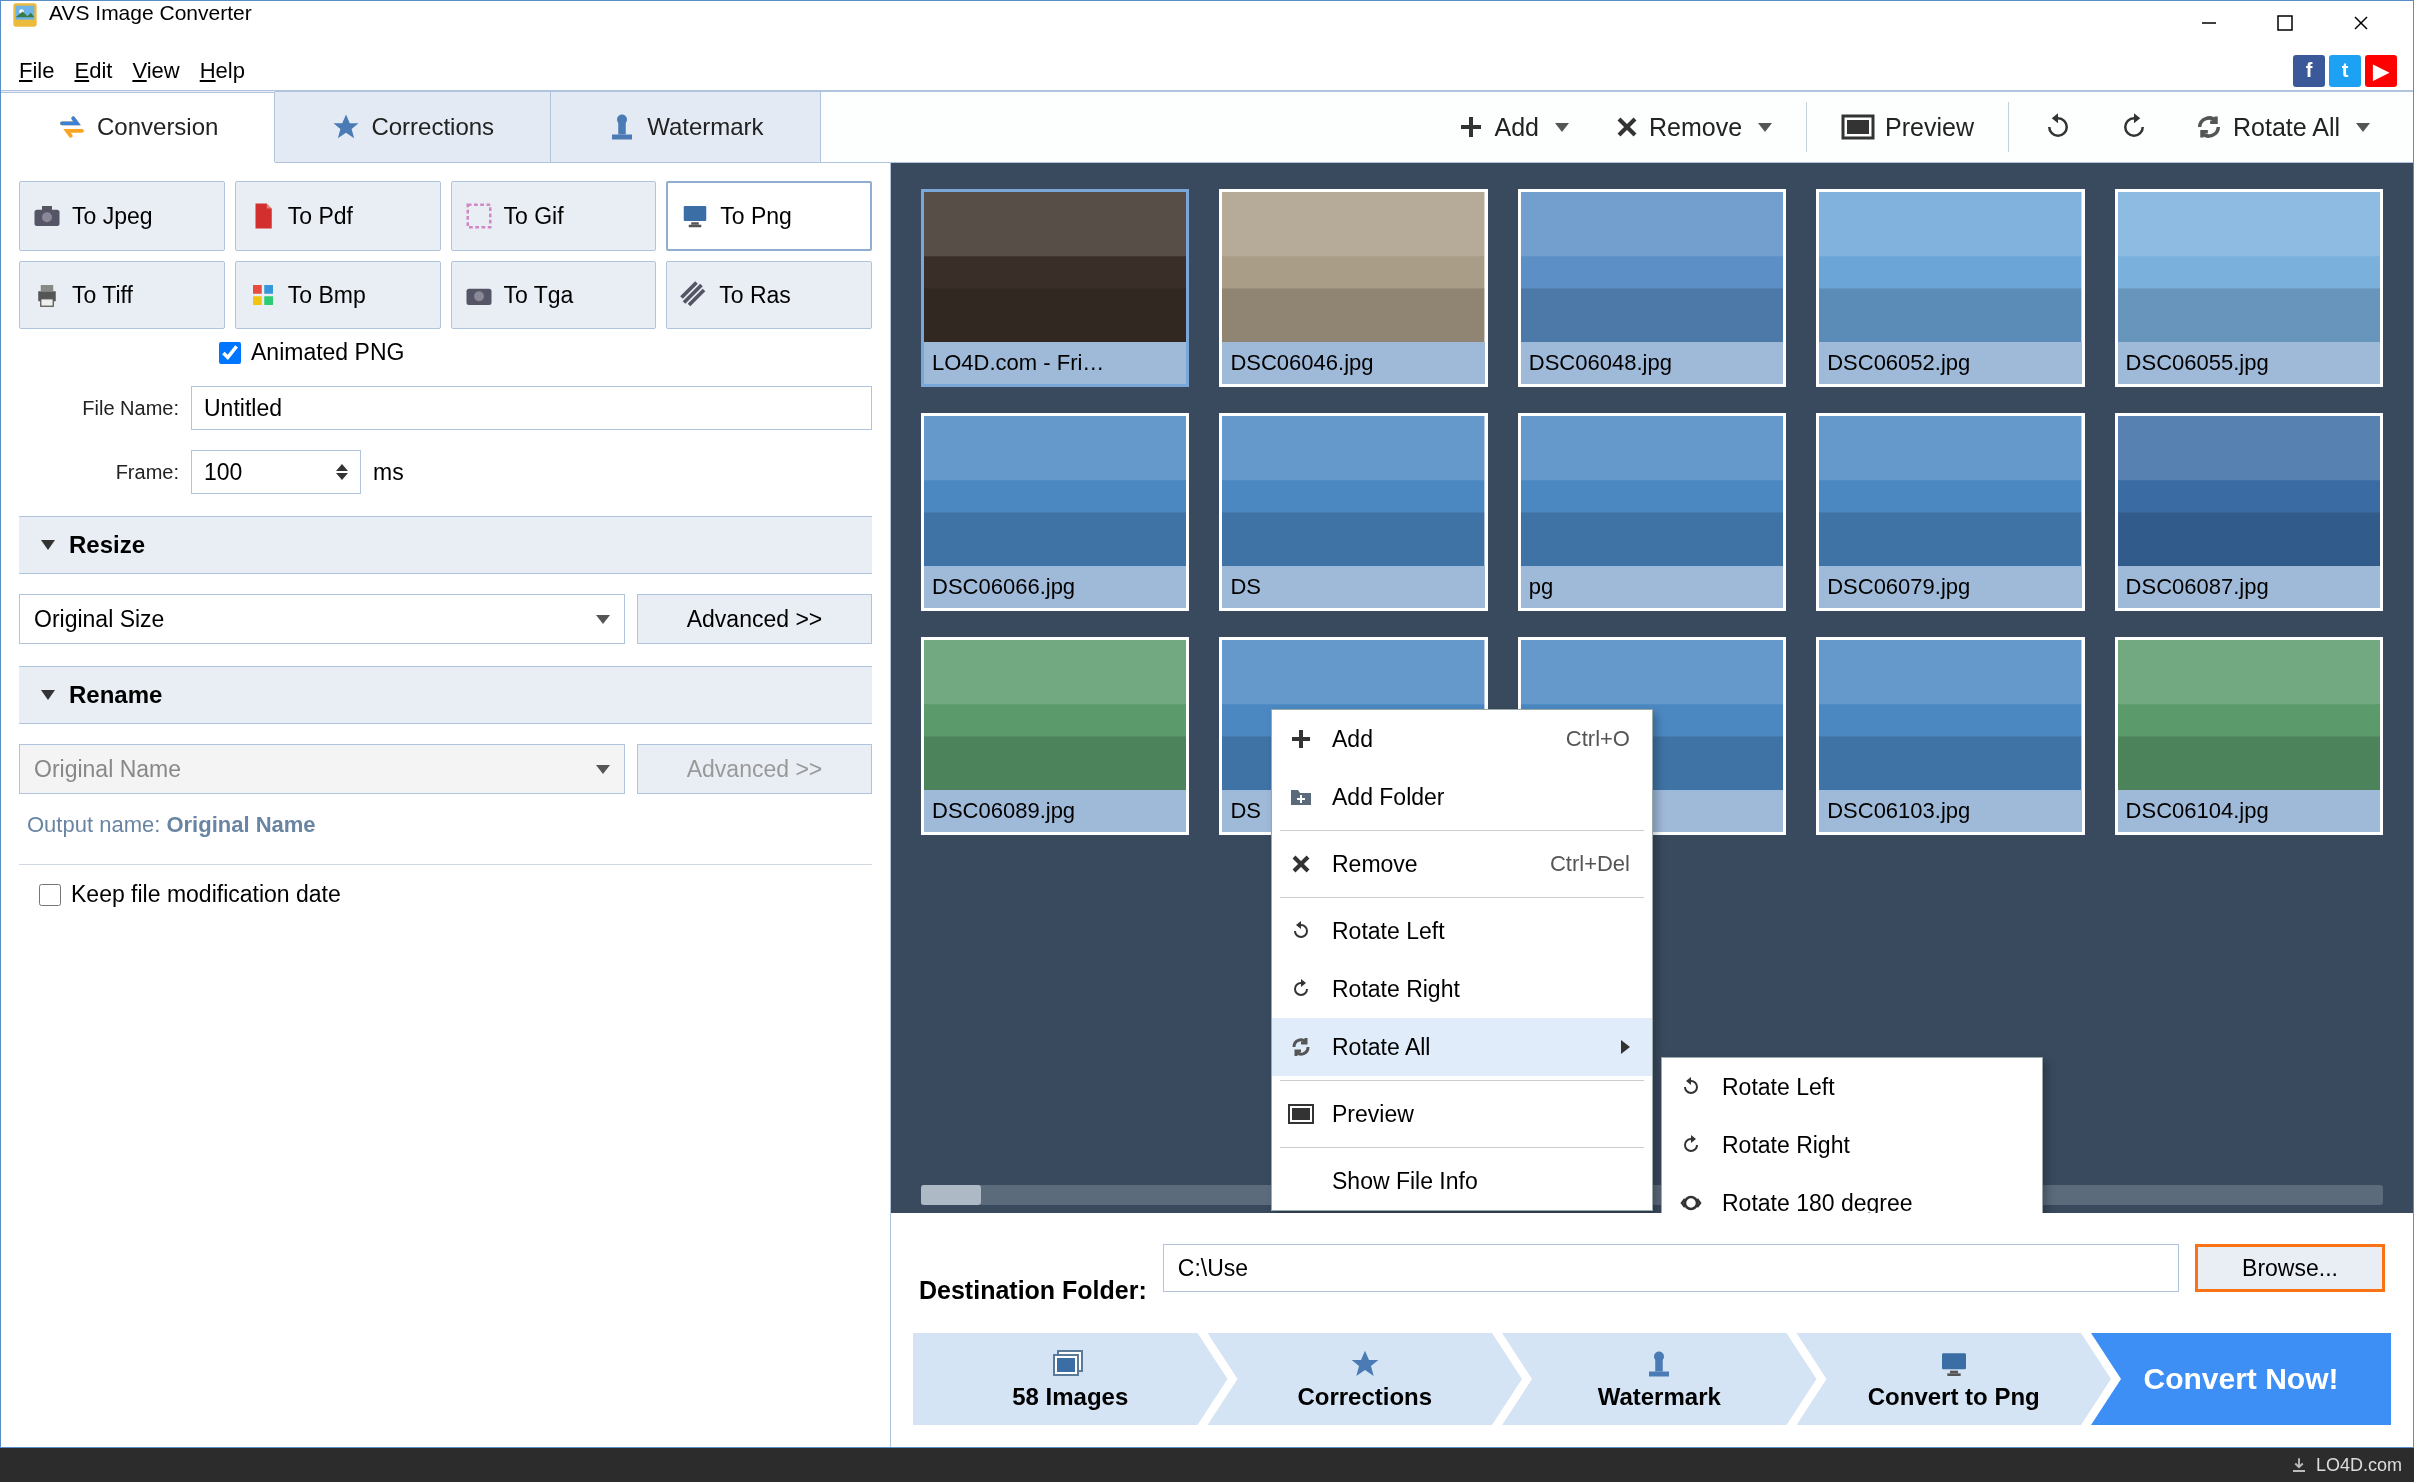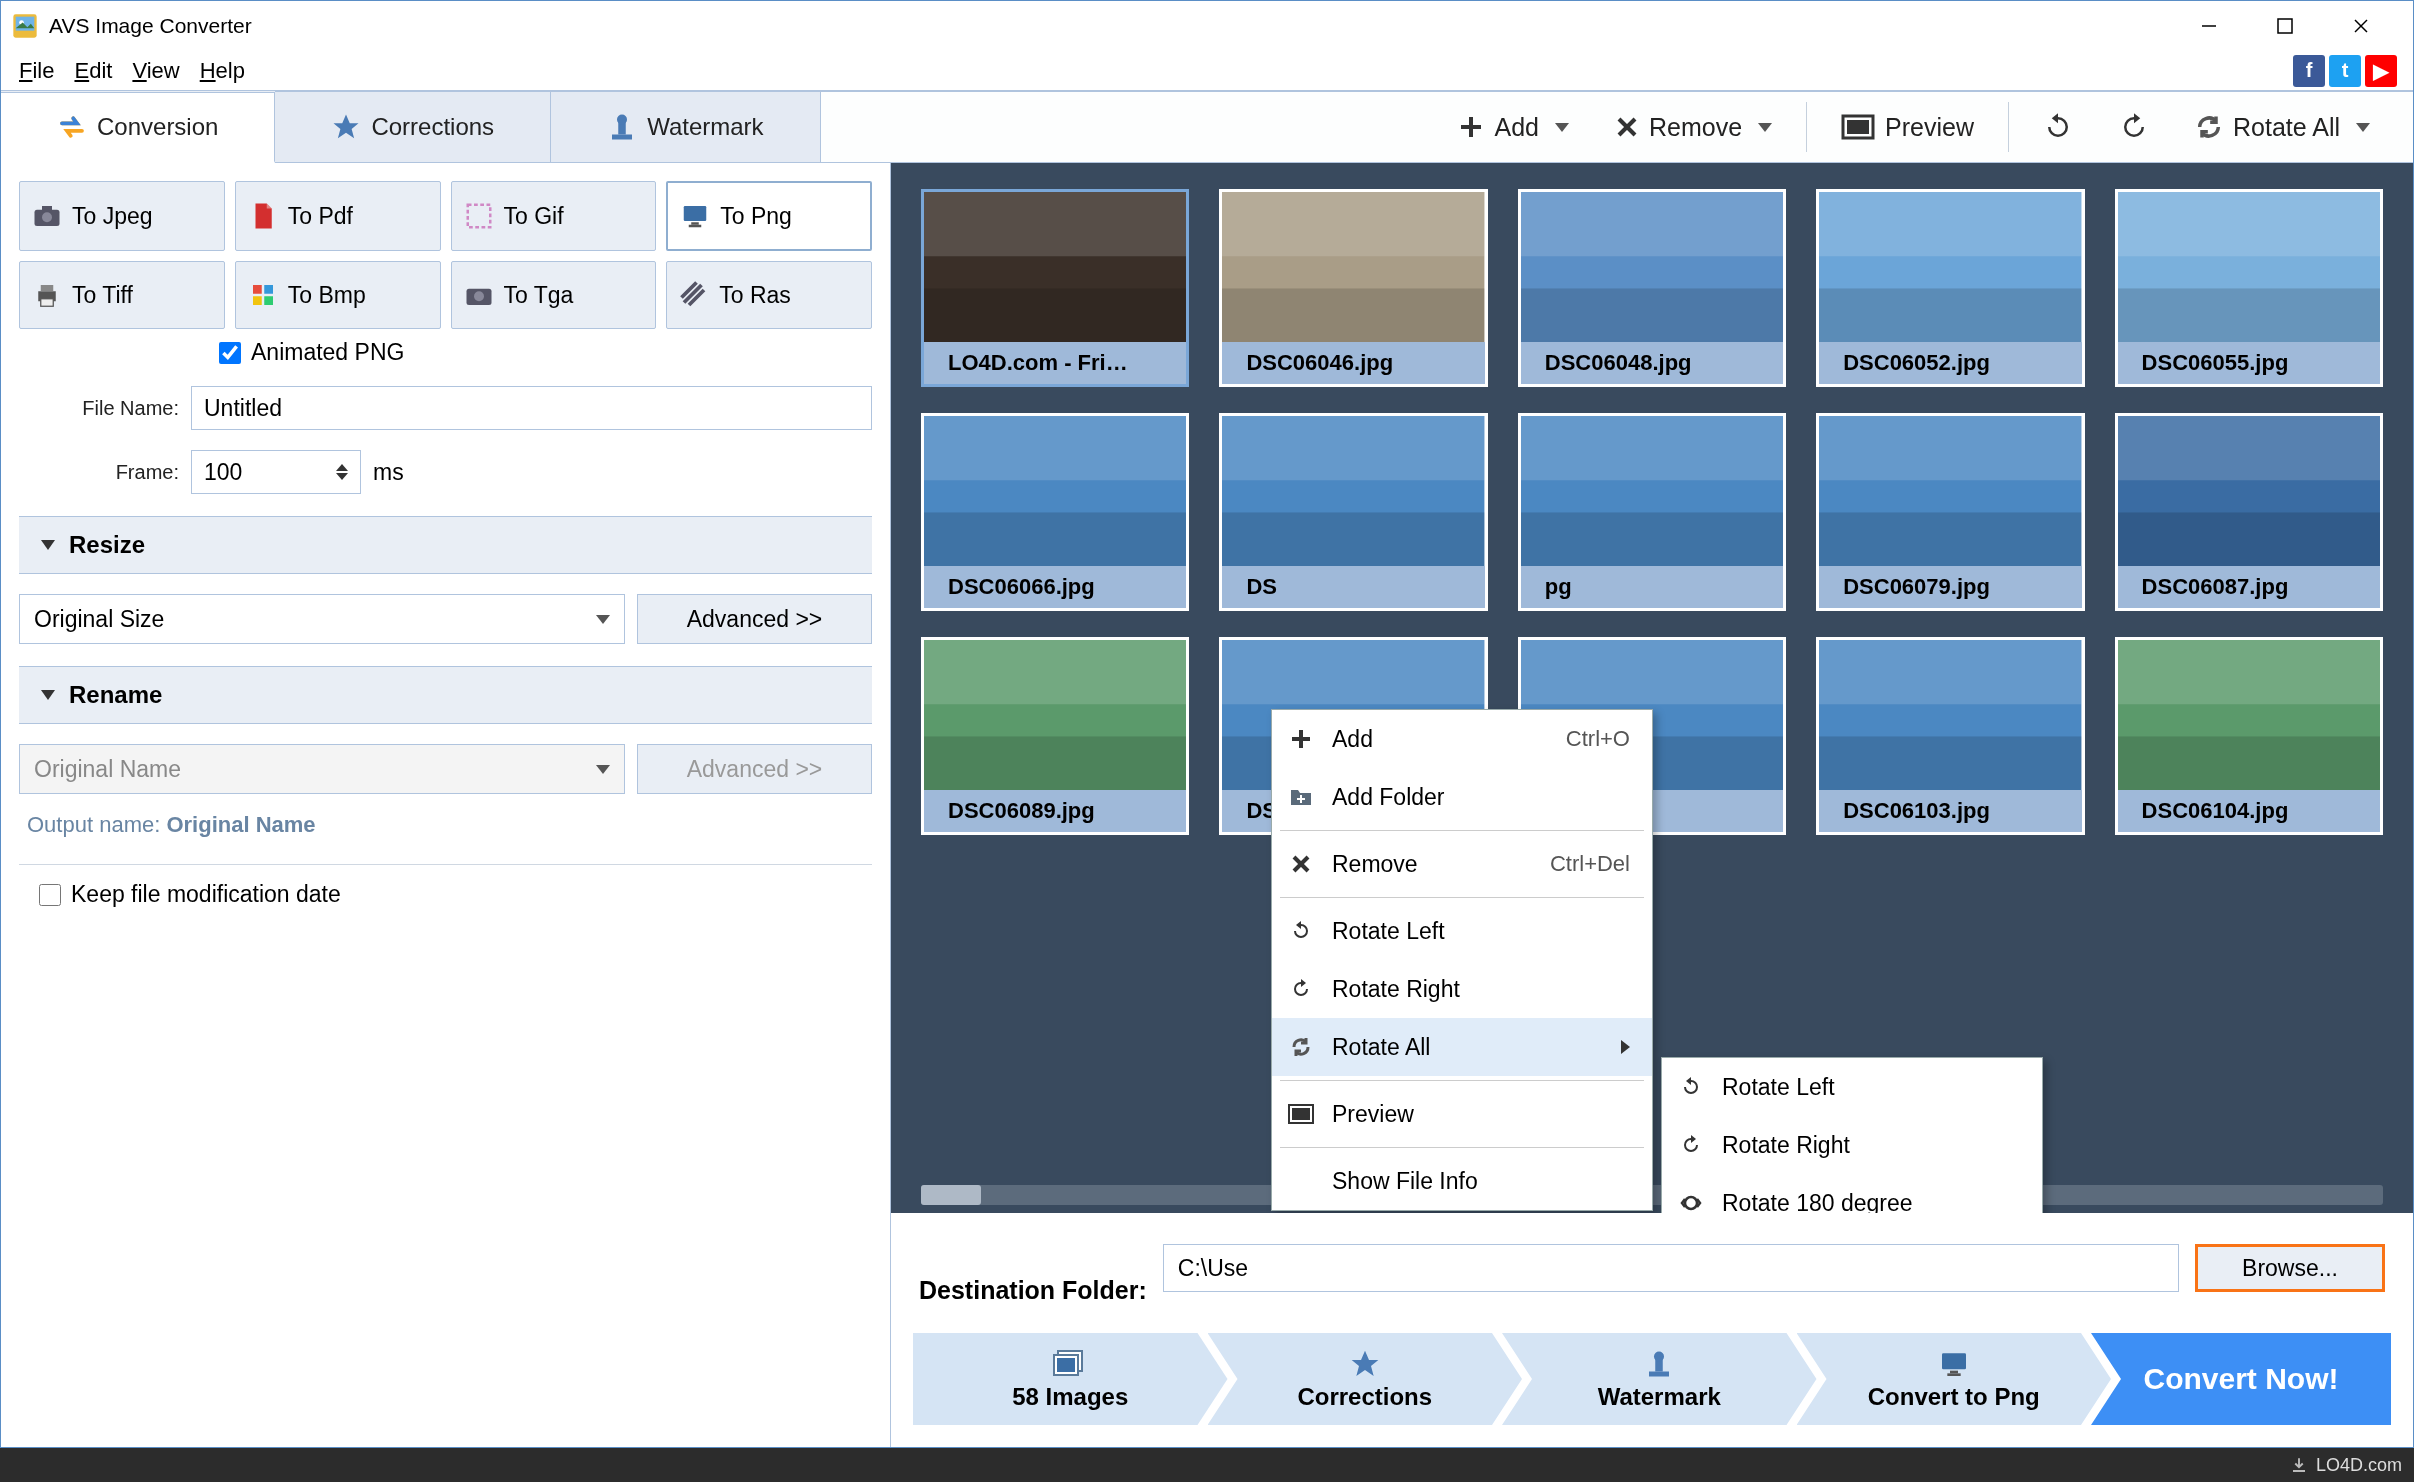--- a/index.html
+++ b/index.html
@@ -1,18 +1,18 @@
 <!DOCTYPE html>
 <html><head>
 <meta charset="utf-8">
 <style>
 * { box-sizing: border-box; margin: 0; padding: 0; font-family: "Segoe UI", Tahoma, sans-serif; }
 html, body { width: 2414px; height: 1482px; background: #3a3a3a; overflow: hidden; }
 .window { width: 2414px; height: 1448px; background: #fff; display: flex; flex-direction: column; border: 1px solid #5a8ec6; }
-.titlebar { height: 50px; display: flex; align-items: center; padding: 0 14px 0 10px; background: #fff; }
+.titlebar { height: 50px; display: flex; align-items: flex-start; padding: 0 14px 0 10px; background: #fff; }
 .titlebar .app-icon { width: 28px; height: 28px; margin-right: 10px; }
 .titlebar .title { font-size: 21px; color: #000; flex: 1; }
 .winbtns { display: flex; }
 .winbtn { width: 76px; height: 44px; display: flex; align-items: center; justify-content: center; font-size: 20px; color: #000; }
 
 .menubar { height: 40px; display: flex; align-items: center; padding: 0 8px; background: #fff; border-bottom: 1px solid #b0c4de; }
 .menubar .menu { font-size: 22px; padding: 4px 10px; color: #000; }
 .menubar .menu u { text-decoration: underline; }
 .menubar .spacer { flex: 1; }
 .social { display: flex; gap: 4px; margin-right: 8px; }
@@ -53,21 +53,21 @@
 .advbtn.disabled{color:#999;}
 .outname{font-size:22px;color:#6985a3;margin-top:8px;padding-left:8px;}
 .outname b{font-weight:bold;}
 
 .main { flex: 1; display: flex; flex-direction: column; background: #fff; }
 .thumbs-wrap { flex: 1; background: #394a5e; padding: 26px 30px; overflow: hidden; position:relative;}
 .thumbs { display: grid; grid-template-columns: repeat(5, 1fr); gap: 26px 30px; }
 .thumb { background: #fff; border: 3px solid #fff; }
 .thumb.sel { border-color: #7aa7d8; }
 .thumb .img { height: 150px; display:flex;align-items:center;justify-content:center;}
-.thumb .cap { background: #9fb9d9; color: #000; font-size: 22px; padding: 8px 24px; white-space: nowrap; overflow:hidden;text-overflow:ellipsis;font-weight:bold;}
+.thumb .cap { background: #9fb9d9; color: #000; font-size: 22px; padding: 8px 8px; white-space: nowrap; overflow:hidden;text-overflow:ellipsis;}
 
 .scrollbar{position:absolute;bottom:8px;left:30px;right:30px;height:20px;background:#5c6b7c;border-radius:3px;}
 .scrollbar .handle{position:absolute;left:0;width:60px;height:100%;background:#aeb9c6;border-radius:3px;}
 
 .destrow { display:flex;align-items:center;gap:16px;padding:18px 28px;background:#fff;}
 .destrow label{font-size:25px;font-weight:bold;margin-top:45px;}
 .destrow input{flex:1;height:48px;border:1px solid #b0c4de;padding:0 14px;font-size:23px;}
 .browse{width:190px;height:48px;border:3px solid #f97316;background:#e9eef5;font-size:23px;display:flex;align-items:center;justify-content:center;}
 
 .breadcrumb { display:flex; padding: 10px 22px 22px 22px; gap:0; }

